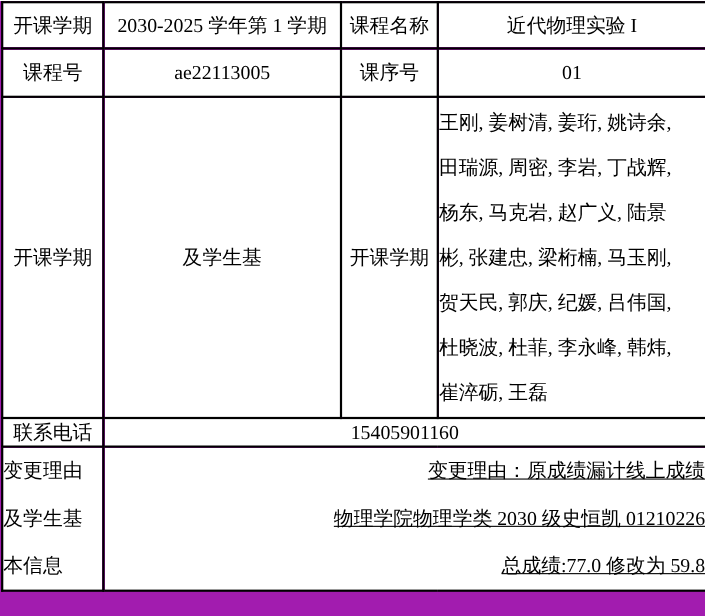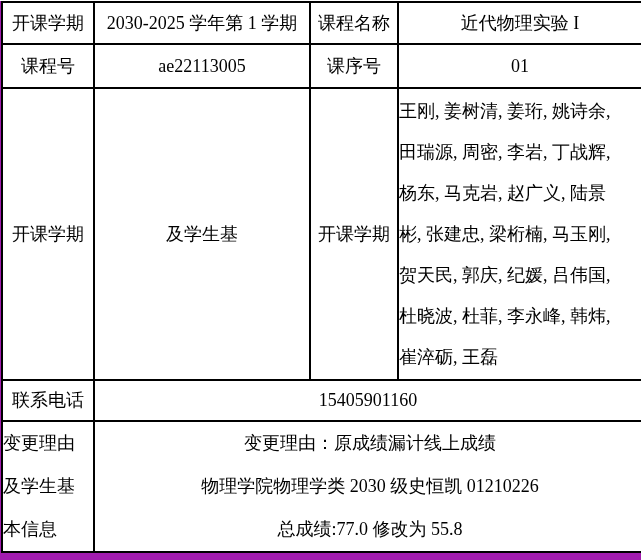--- a/index.html
+++ b/index.html
@@ -35,40 +35,41 @@
     overflow: hidden;
     background: #ffffff;
   }
   col.c1 { width: 92px; }
   col.c2 { width: 216px; }
   col.c3 { width: 88px; }
   col.c4 { width: 244px; }
   tr.r1 { height: 42px; }
   tr.r2 { height: 44px; }
   tr.r3 { height: 292px; }
-  tr.r4 { height: 41px; padding-left: 40px; }
+  tr.r4 { height: 26px; padding-left: 40px; }
   tr.r5 { height: 131px; }
   .teachers .tline {
     line-height: 41px;
     white-space: nowrap;
     text-align: left;
   }
   .label-multiline .lline {
     line-height: 43px;
     text-align: left;
   }
   td.reason-cell {
     text-align: left;
     vertical-align: middle;
   }
   .reason-cell .rline {
     line-height: 43px;
     padding-left: 4px;
     white-space: nowrap;
-    text-align: center;
+    text-align: right;
+    text-decoration: underline;
   }
 </style>
 </head>
 <body>
 
 <div class="page">
   <table class="form">
     <colgroup>
       <col class="c1">
         <col class="c2">
@@ -108,18 +109,18 @@
       </tr>
       <tr class="r5">
         <td class="label-multiline">
           <div class="lline">变更理由</div>
           <div class="lline">及学生基</div>
           <div class="lline">本信息</div>
         </td>
         <td colspan="3" class="reason-cell">
           <div class="rline">变更理由：原成绩漏计线上成绩</div>
           <div class="rline">物理学院物理学类 2030 级史恒凯 01210226</div>
-          <div class="rline">总成绩:77.0 修改为 55.8</div>
+          <div class="rline">总成绩:77.0 修改为 59.8</div>
         </td>
       </tr>
     </tbody>
   </table>
 </div>
 
 </body></html>

